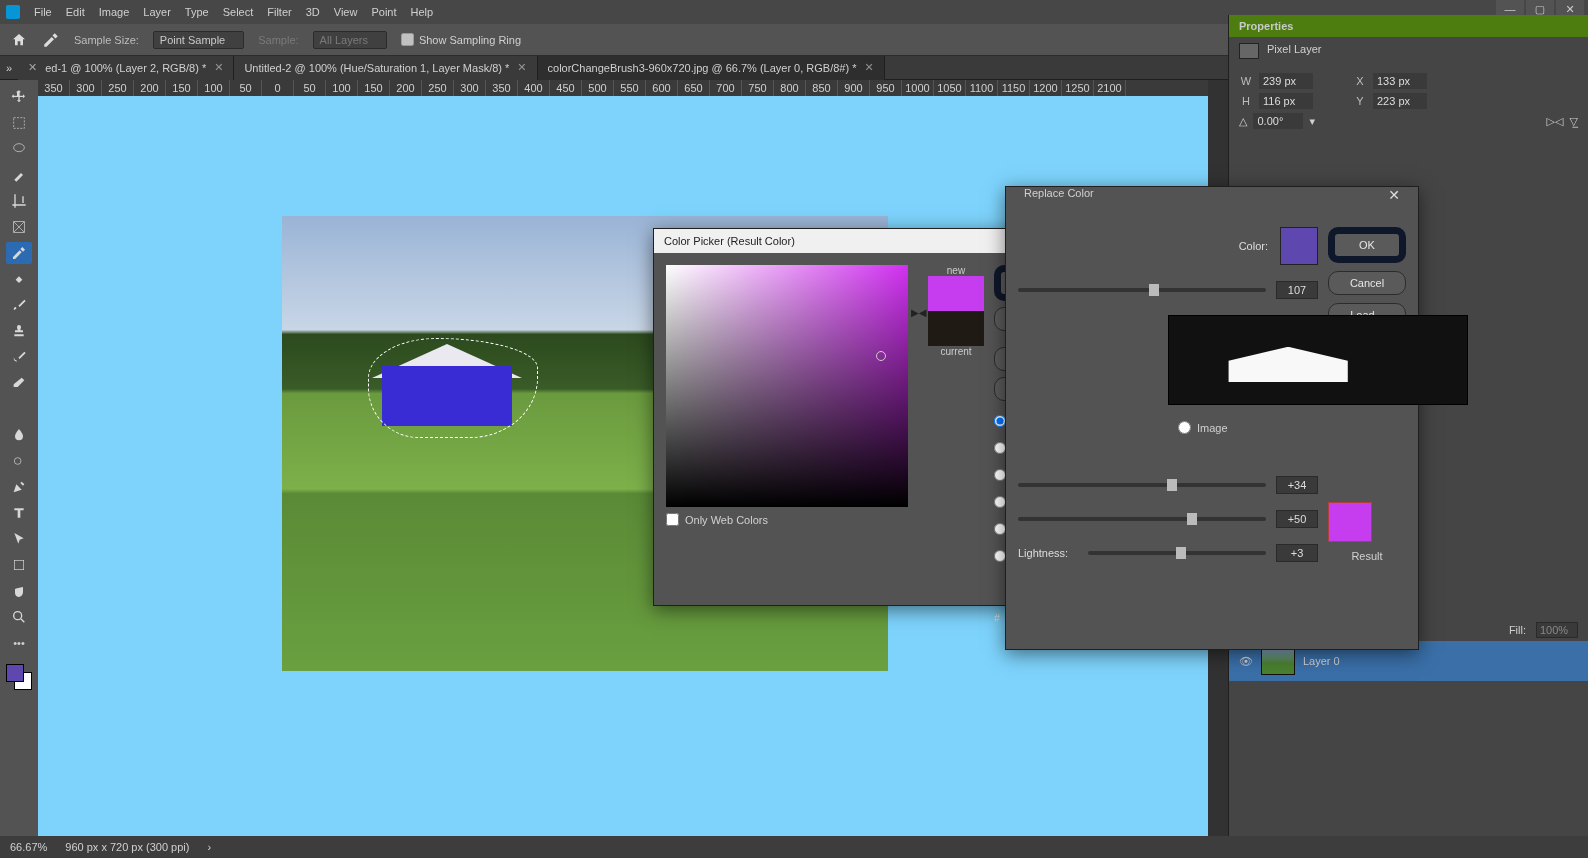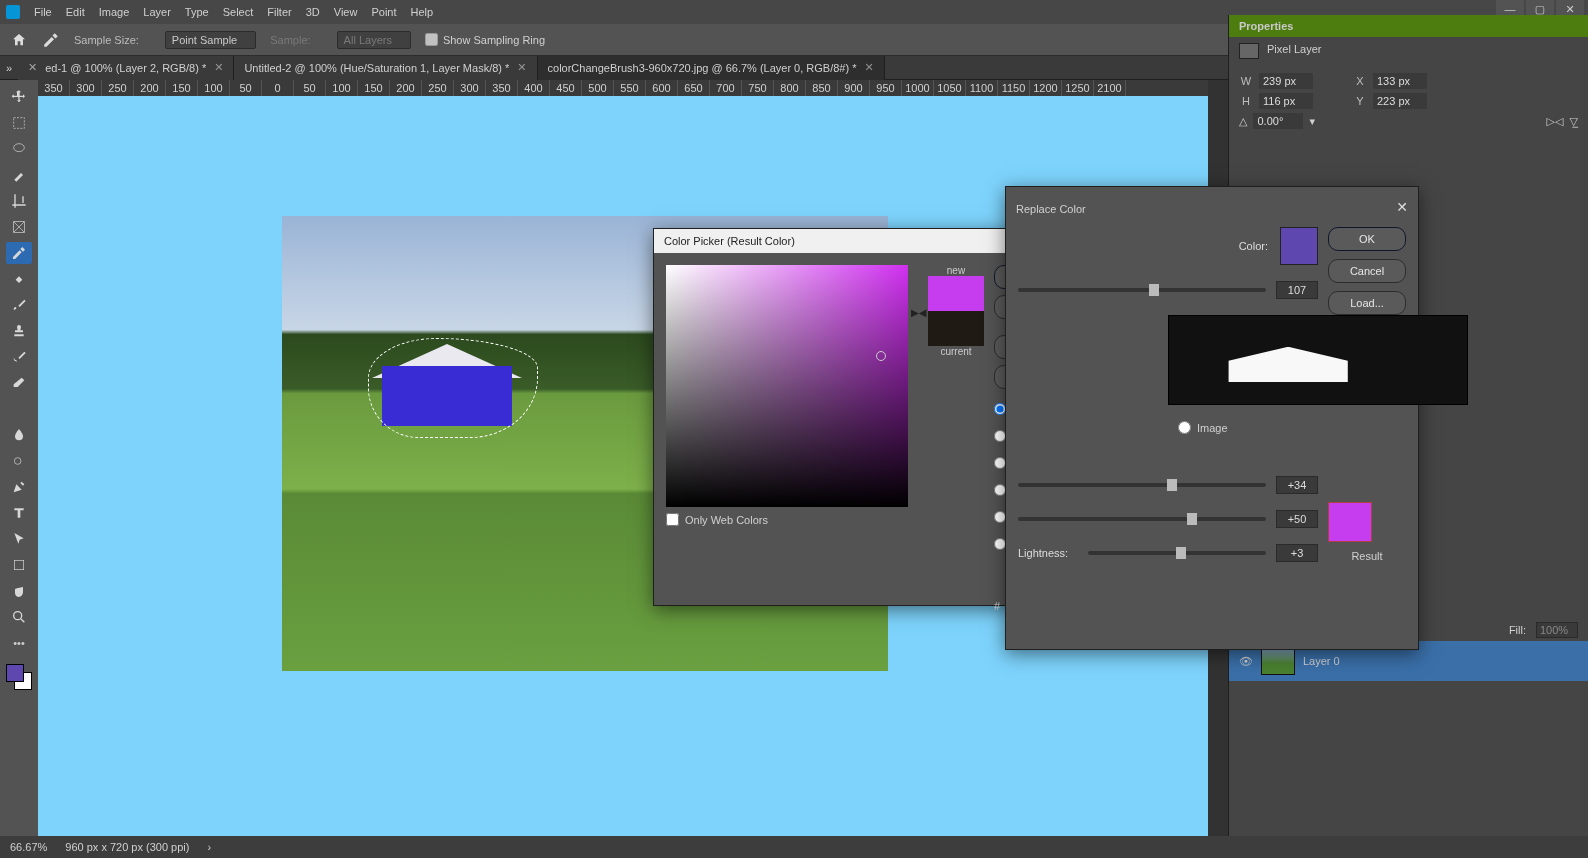--- a/index.html
+++ b/index.html
@@ -7,21 +7,21 @@
 
 
 .menubar { height: 24px; background: #474747; display: flex; align-items: center; padding: 0 6px; gap: 14px; }
 .menubar .logo { width: 14px; height: 14px; background: #0696d7; border-radius: 2px; }
 .menubar span { cursor: default; }
 
 
 .optionsbar { height: 32px; background: #535353; display: flex; align-items: center; padding: 0 10px; gap: 14px; border-bottom: 1px solid #2c2c2c; }
 .home-icon { width: 18px; height: 16px; }
 .opt-label { color: #bdbdbd; }
-.opt-select { background: #404040; border: 1px solid #2b2b2b; color: #c9c9c9; padding: 2px 18px 2px 6px; border-radius: 2px; margin-left: 12px; }
+.opt-select { background: #404040; border: 1px solid #2b2b2b; color: #c9c9c9; padding: 2px 18px 2px 6px; border-radius: 2px; }
 .opt-disabled { color: #7a7a7a; }
 
 
 .doctabs { height: 24px; background: #3a3a3a; display: flex; align-items: center; border-bottom: 1px solid #1f1f1f; }
 .doctab { height: 24px; display: flex; align-items: center; gap: 8px; padding: 0 10px; border-right: 1px solid #1f1f1f; background: #3a3a3a; color: #c8c8c8; }
 .doctab.active { background: #2e2e2e; color: #fff; }
 .doctab .close { opacity: .6; }
 
 
 .workspace { position: absolute; left: 38px; top: 80px; right: 380px; bottom: 22px; background: #7dd3fc; }
@@ -94,26 +94,26 @@
 .cp-sw .new { flex: 1; background: #c63df0; }
 .cp-sw .cur { flex: 1; background: #1f1a14; }
 .cp-fields { display: grid; grid-template-columns: auto 14px auto 38px 12px 24px auto 14px auto 38px 12px; grid-auto-rows: 24px; align-items: center; gap: 3px 4px; }
 .cp-fields input[type=text] { width: 38px; background: #3a3a3a; border: 1px solid #2a2a2a; color: #ddd; padding: 1px 3px; text-align: center; }
 .cp-fields .rad { width: 12px; height: 12px; }
 .cp-fields .unit { color: #ccc; }
 .cp-hex-row { display: flex; align-items: center; gap: 8px; margin-top: 6px; }
 .cp-hex-row input { width: 70px; background: #3a3a3a; border: 1px solid #2a2a2a; color: #ddd; padding: 2px 4px; }
 .cp-buttons { display: flex; flex-direction: column; gap: 6px; width: 110px; }
 .btn { background: #5a5a5a; border: 1px solid #2c2c2c; border-radius: 10px; padding: 5px 0; text-align: center; color: #e6e6e6; }
-.btn.primary { border: 1px solid #0f172a; }
+.btn.primary { border: 7px solid #0f172a; }
 .only-web { display: flex; align-items: center; gap: 6px; margin-top: 6px; }
 
 
 .replacecolor { left: 1005px; top: 186px; width: 414px; height: 464px; }
-.rc-title { background: #535353; height: 28px; color: #e4e4e4; display: flex; align-items: flex-end; padding: 0 10px; justify-content: space-between; }
+.rc-title { background: #535353; height: 28px; color: #e4e4e4; display: flex; align-items: flex-start; padding: 0 18px; justify-content: space-between; }
 .rc-body { display: flex; gap: 10px; padding: 12px; }
 .rc-left { flex: 1; display: flex; flex-direction: column; gap: 16px; }
 .rc-right { width: 78px; display: flex; flex-direction: column; gap: 8px; }
 .rc-swatch { width: 38px; height: 38px; background: #5e48b0; border: 1px solid #222; }
 .rc-row { display: flex; align-items: center; gap: 10px; }
 .rc-row label { color: #ddd; text-align: right; }
 .rc-row input[type=text] { width: 42px; background: #3a3a3a; border: 1px solid #2a2a2a; color: #ddd; padding: 2px 4px; text-align: center; }
 .rc-slider { flex: 1; height: 4px; background: #333; position: relative; border-radius: 2px; }
 .rc-slider .thumb { position: absolute; top: -4px; width: 10px; height: 12px; background: #bbb; transform: translateX(-50%); }
 .rc-preview { width: 100%; height: 90px; background: #111; border: 1px solid #000; position: relative; margin-left: 150px; }

